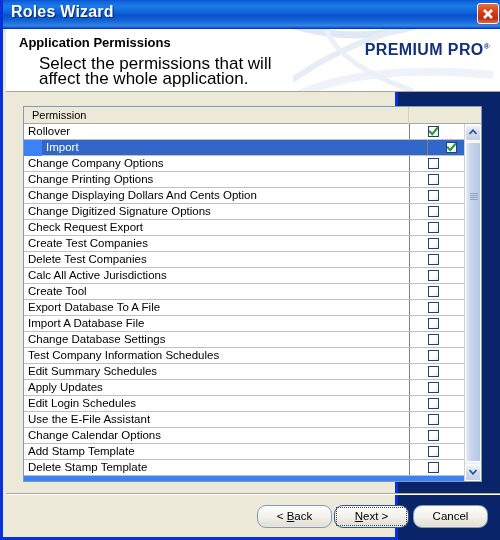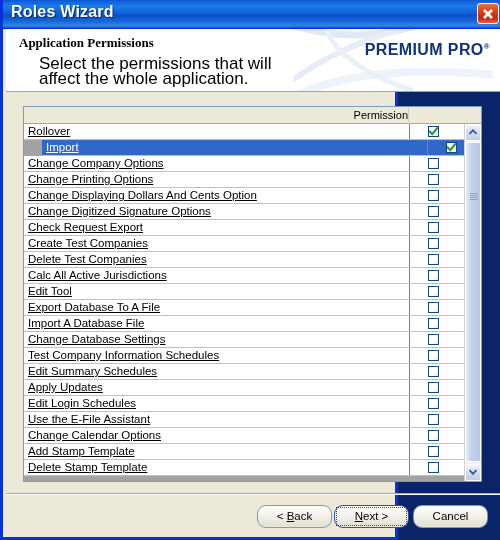--- a/index.html
+++ b/index.html
@@ -48,21 +48,21 @@
 
   
   .header {
     position: absolute; left: 3px; top: 29px;
     width: 494px; height: 62px;
     background: #ffffff;
     overflow: hidden;
   }
   .hdr-title {
     position: absolute; left: 13px; top: 6px;
-    font-size: 13px; font-weight: bold; color: #000000; font-family: Liberation Serif, serif;
+    font-size: 13px; font-weight: bold; color: #000000;
   }
   .hdr-sub {
     position: absolute; left: 33px; top: 27px;
     width: 250px;
     font-size: 17px; color: #000000; line-height: 15px;
   }
   .logo-area {
     position: absolute; right: 0; top: 0;
     width: 207px; height: 62px;
     overflow: hidden;
@@ -92,22 +92,21 @@
     position: absolute; left: 3px; top: 91px;
     width: 494px; height: 1px; background: #aca899;
   }
 
   
   .grid {
     position: absolute; left: 20px; top: 106px;
     width: 459px; height: 376px;
     box-sizing: border-box;
     border: 1px solid #7f9db9;
-    background: #a3a3a3;
-    text-align: right;
+    background: #3b82f6;
   }
   .grid-head {
     position: absolute; left: 0; top: 0;
     width: 100%; height: 17px;
     background: #ece9d8;
     border-bottom: 1px solid #aca899;
     box-sizing: border-box;
   }
   .gh-cell {
     position: absolute; top: 0; height: 17px;
@@ -130,21 +129,20 @@
     height: 16px;
     box-sizing: border-box;
     border-bottom: 1px solid #c0c0c0;
     background: #ffffff;
   }
   .row.selected { background: #3167c8; margin-left: 18px; }
   .row-label {
     position: absolute; left: 4px; top: 1px;
     font-size: 11.5px; color: #000;
     white-space: nowrap;
-    text-decoration: underline;
   }
   .row.selected .row-label { color: #ffffff; }
   .row-divider {
     position: absolute; left: 385px; top: 0;
     width: 1px; height: 15px;
     background: #808080;
   }
   .cb-cell {
     position: absolute; left: 386px; top: 0;
     width: 55px; height: 15px;
@@ -337,21 +335,21 @@
           </div>
         </div>
         <div class="row">
           <div class="row-label">Calc All Active Jurisdictions</div>
           <div class="row-divider"></div>
           <div class="cb-cell">
             <div class="cb"></div>
           </div>
         </div>
         <div class="row">
-          <div class="row-label">Edit Tool</div>
+          <div class="row-label">Create Tool</div>
           <div class="row-divider"></div>
           <div class="cb-cell">
             <div class="cb"></div>
           </div>
         </div>
         <div class="row">
           <div class="row-label">Export Database To A File</div>
           <div class="row-divider"></div>
           <div class="cb-cell">
             <div class="cb"></div>

